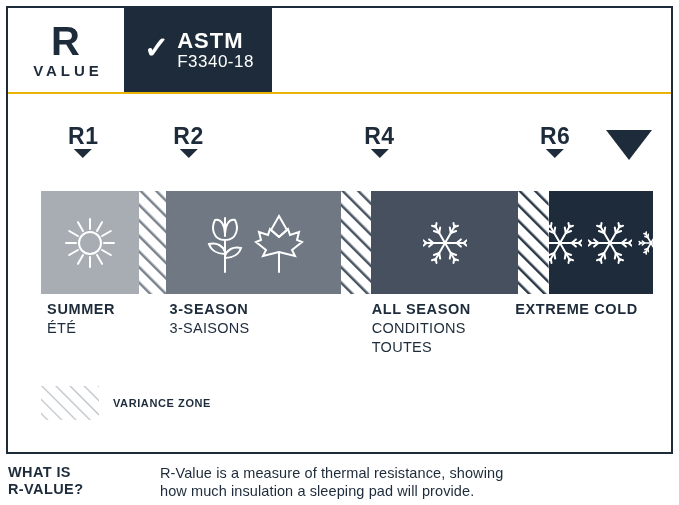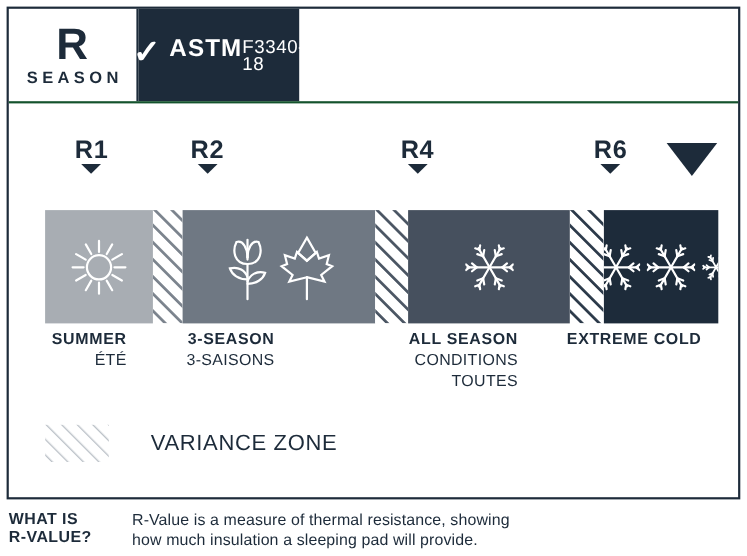--- a/index.html
+++ b/index.html
@@ -83,21 +83,21 @@
   }
   .astm-check {
     font-size: 30px;
     line-height: 30px;
     font-weight: bold;
     margin-right: 8px;
     margin-top: -4px;
   }
   .astm-text {
     display: flex;
-    flex-direction: row;
+    flex-direction: column;
     justify-content: flex-start;
   }
   .astm-text .astm-main {
     font-size: 22px;
     font-weight: bold;
     letter-spacing: 1px;
     line-height: 22px;
   }
   .astm-text .astm-sub {
     font-size: 17px;
@@ -106,21 +106,21 @@
     margin-top: 2px;
   }
 
   
   .body-area {
     position: absolute;
     left: 0;
     top: 84px;
     width: 100%;
     height: 400px;
-    border-top: 2px solid #14532d;
+    border-top: 2px solid #eab308;
     box-sizing: border-box;
   }
 
   
   .ticks {
     position: absolute;
     left: 0;
     top: 0;
     width: 100%;
     height: 86px;
@@ -183,21 +183,20 @@
     gap: 6px;
   }
 
   
   .scale-labels {
     position: absolute;
     left: 33px;
     top: 206px;
     width: 612px;
     height: 80px;
-    text-align: right;
   }
   .sl {
     position: absolute;
     top: 0;
   }
   .sl .l1 {
     font-size: 14.5px;
     font-weight: bold;
     letter-spacing: 0.6px;
     line-height: 19px;
@@ -215,24 +214,23 @@
     top: 292px;
     display: flex;
     align-items: center;
   }
   .variance-swatch {
     width: 58px;
     height: 34px;
     margin-right: 14px;
   }
   .variance-label {
-    font-size: 20px;
-    font-weight: normal;
+    font-size: 11px;
+    font-weight: bold;
     letter-spacing: 0.6px;
-    margin-left: 24px;
   }
 
   
   .footer {
     position: absolute;
     left: 8px;
     top: 464px;
     width: 663px;
     display: flex;
     align-items: flex-start;
@@ -241,32 +239,33 @@
     width: 112px;
     font-size: 14.5px;
     font-weight: bold;
     line-height: 17px;
     letter-spacing: 0.4px;
   }
   .footer-text {
     font-size: 14.5px;
     line-height: 18px;
     letter-spacing: 0.1px;
+    margin-left: 40px;
   }
 </style>
 </head>
 <body>
 
 <div class="card">
 
   <div class="header">
 
     <div class="hdr-rvalue">
       <div class="big-r">R</div>
-      <div class="word">SEASON</div>
+      <div class="word">VALUE</div>
     </div>
 
 
     <div class="hdr-astm">
       <div class="astm-check">✓</div>
       <div class="astm-text">
         <div class="astm-main">ASTM</div>
         <div class="astm-sub">F3340-18</div>
       </div>
     </div>

